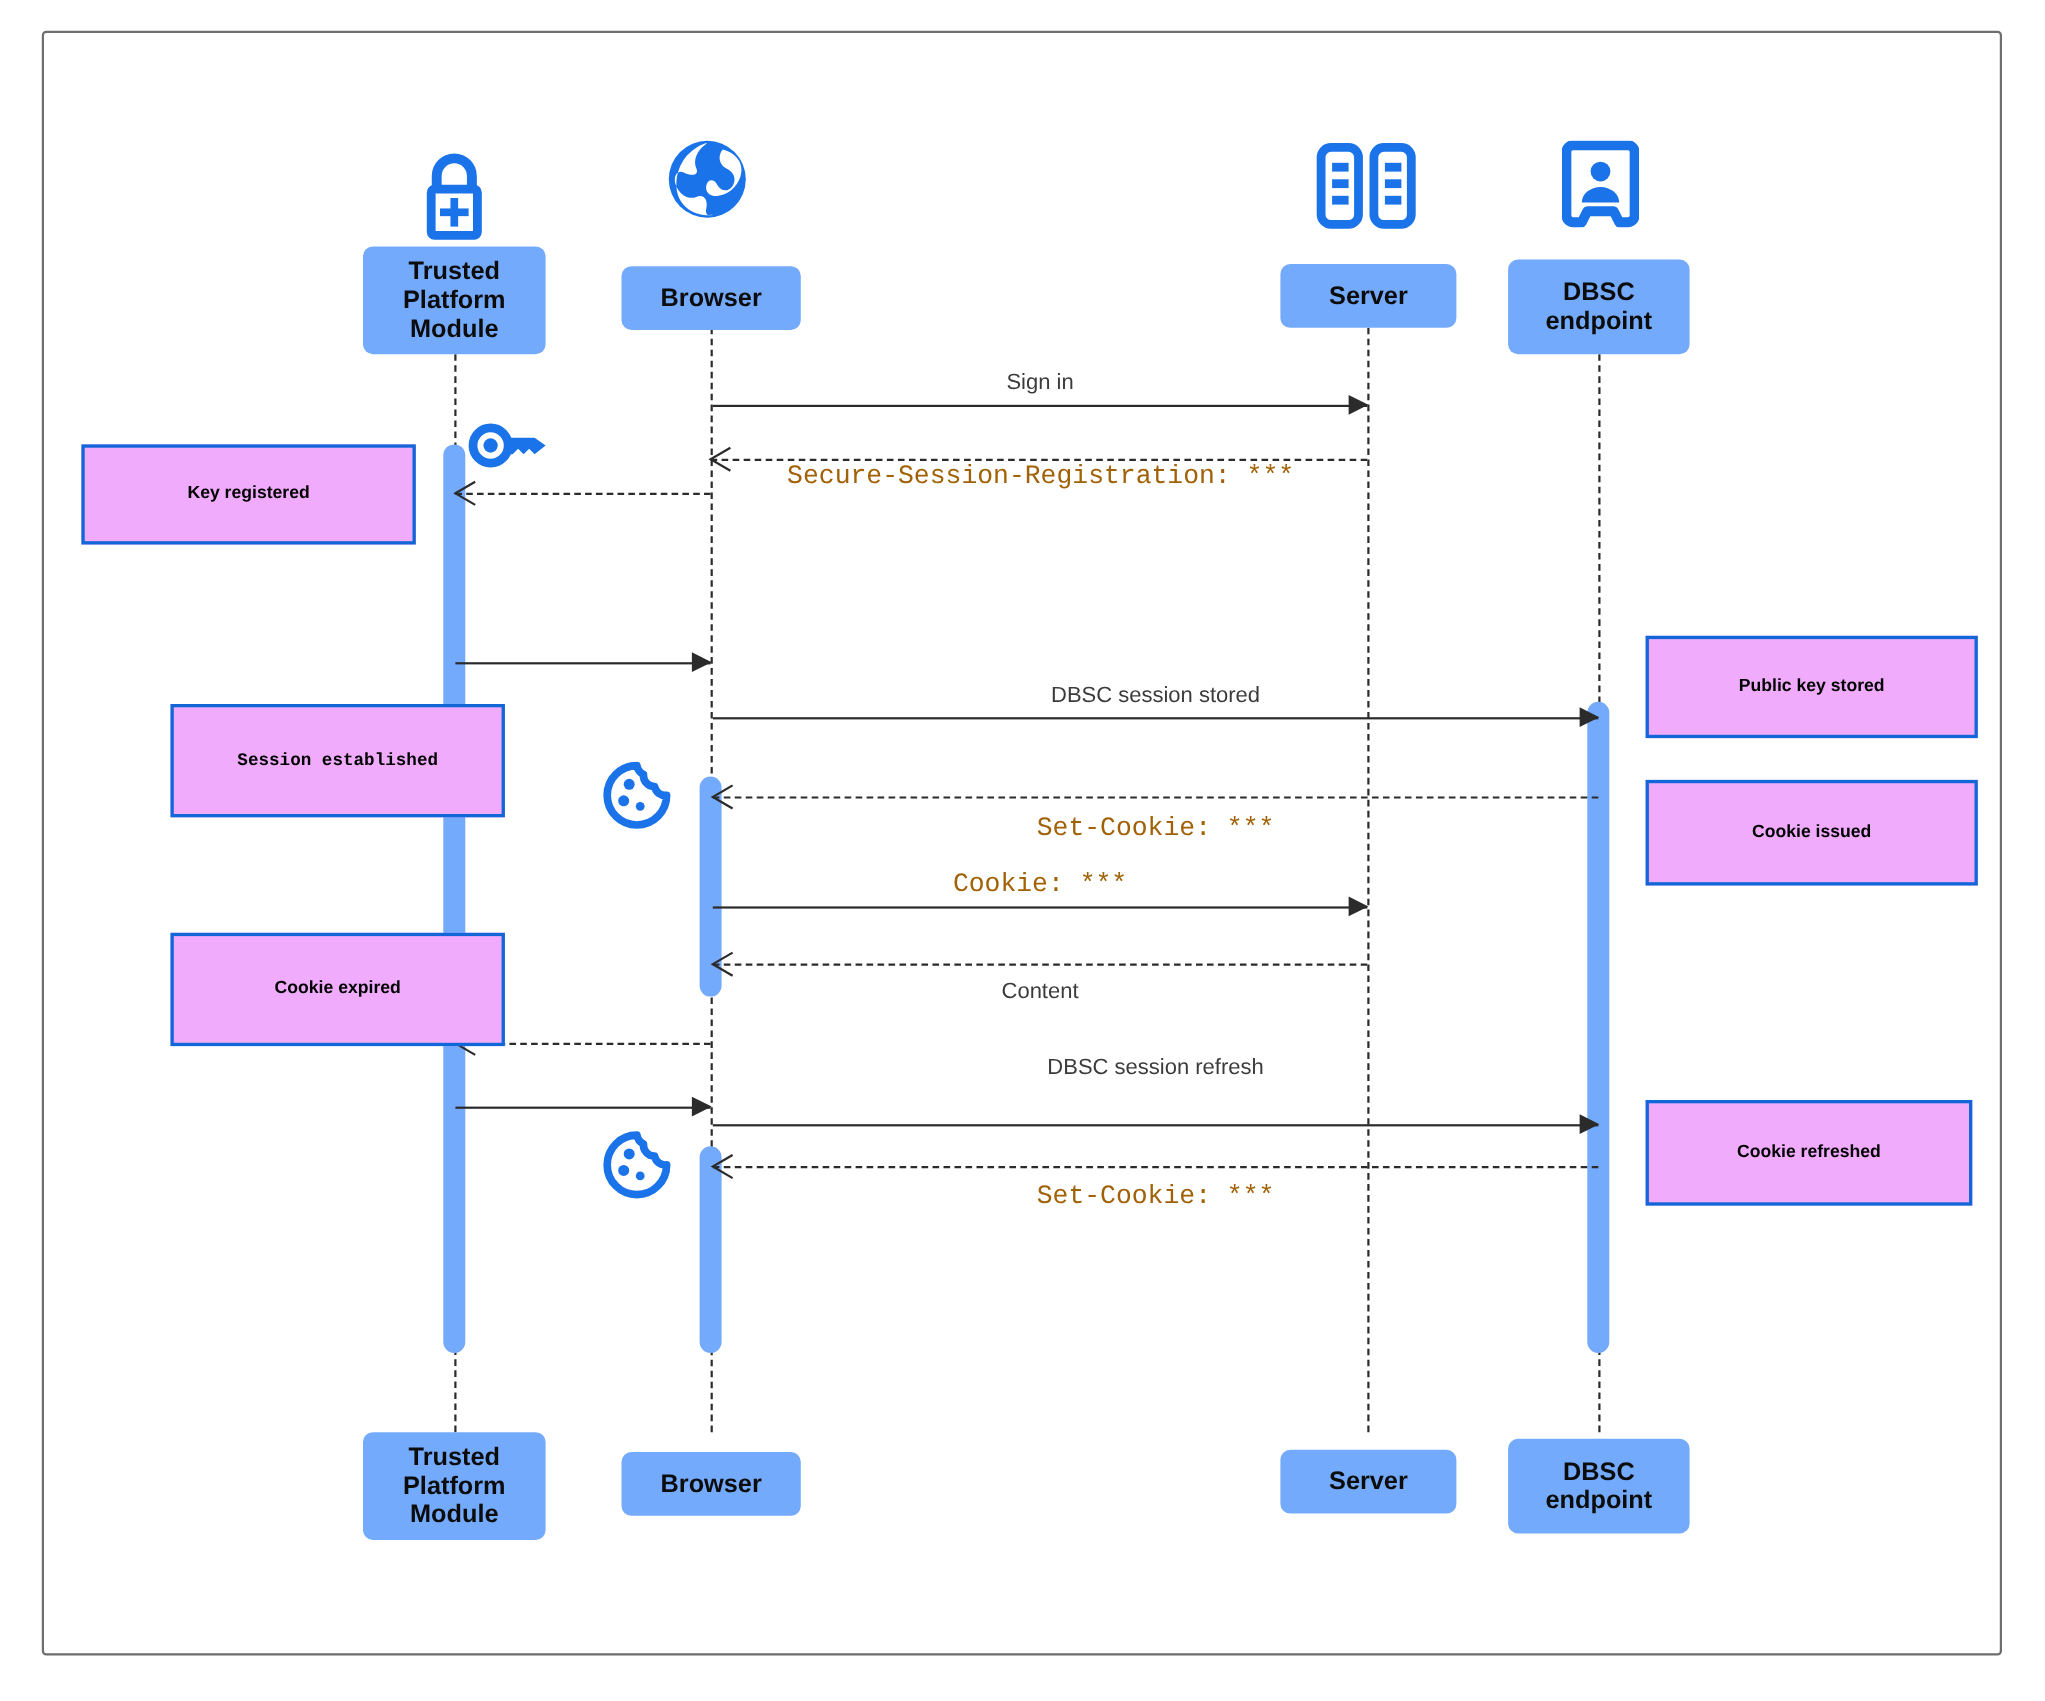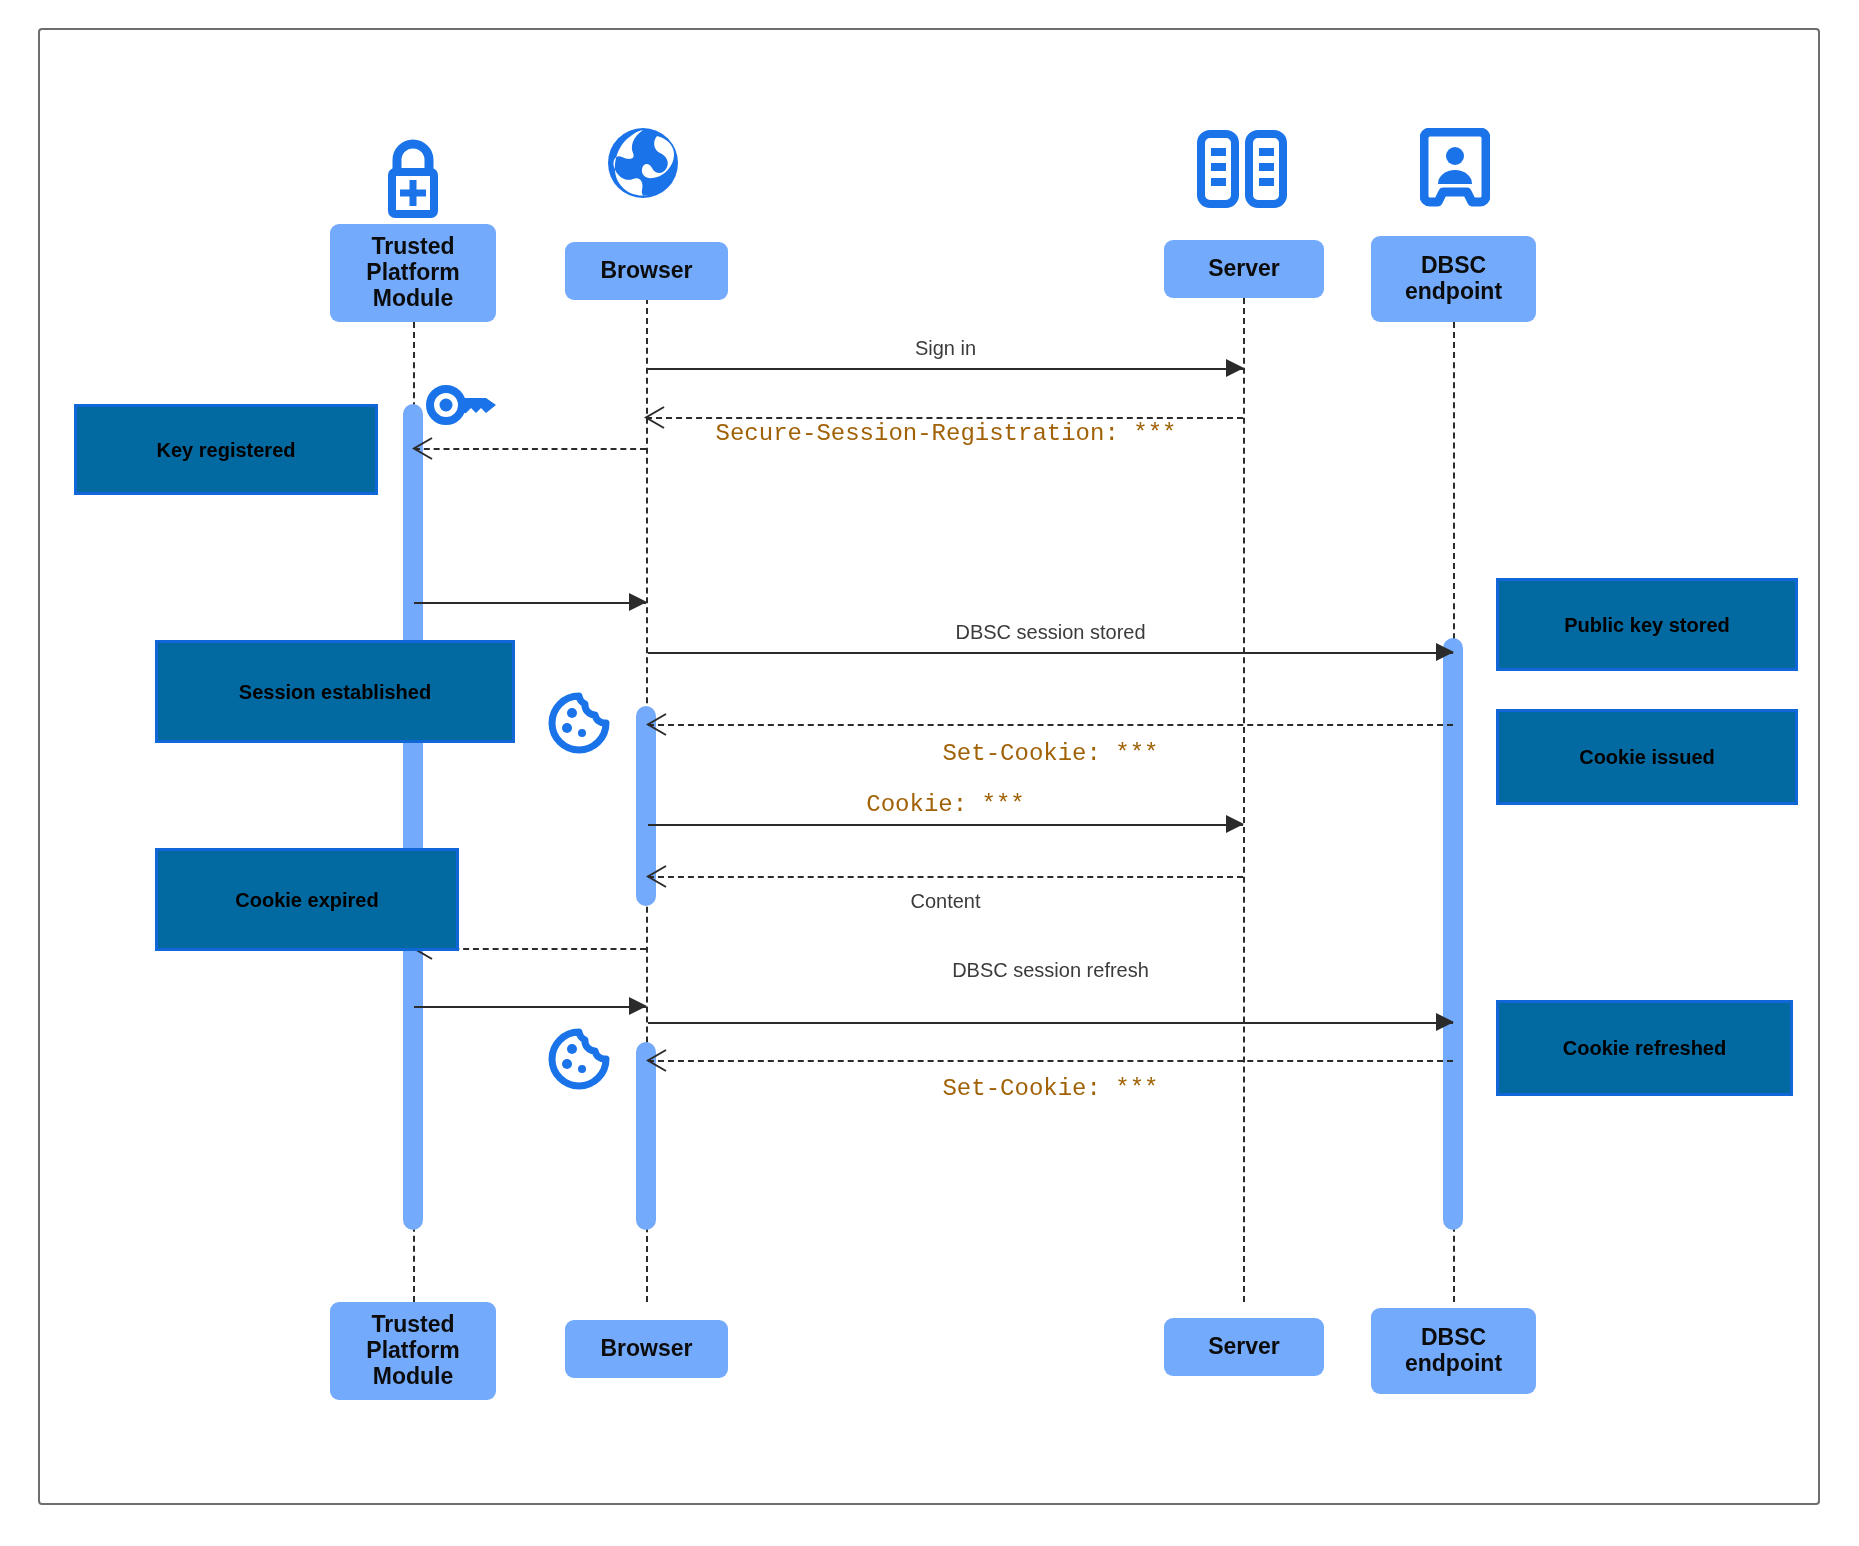--- a/index.html
+++ b/index.html
@@ -38,23 +38,23 @@
   .lifeline{
     position:absolute;width:0;border-left:2.2px dashed #2b2b2b;
   }
   
   .activation{
     position:absolute;width:20px;background:#74aafc;border-radius:10px;
   }
 
   
   .note{
-    position:absolute;background:#0369a1;border:3px solid #1267d8;
+    position:absolute;background:#f0abfc;border:3px solid #1267d8;
     display:flex;align-items:center;justify-content:center;text-align:center;
-    font-weight:bold;color:#000;font-size:20px;line-height:1.3;
+    font-weight:bold;color:#000;font-size:16px;line-height:1.3;
     box-sizing:border-box;font-family:"Liberation Sans",sans-serif;
   }
 
   
   .msg{position:absolute;height:0;}
   .msg .line{position:absolute;left:0;top:0;width:100%;height:0;border-top:2px solid #2b2b2b;}
   .msg.dashed .line{border-top:2px dashed #2b2b2b;}
   .arrowhead{position:absolute;top:-9px;width:0;height:0;}
   .arrowhead.right.solid{right:-1px;border-top:9px solid transparent;border-bottom:9px solid transparent;border-left:18px solid #2b2b2b;}
   .openhead{position:absolute;width:22px;height:22px;top:-11px;}
@@ -266,21 +266,21 @@
       <circle cx="24" cy="21" r="5" fill="#1a73e8"></circle>
       <circle cx="19" cy="36" r="5" fill="#1a73e8"></circle>
       <circle cx="34" cy="41" r="4" fill="#1a73e8"></circle>
     </svg>
   </div>
 
   <div class="note" style="left:74px;top:404px;width:304px;height:91px;">
     <span>Key registered</span>
   </div>
 
-  <div class="note" style="left:155px;top:640px;width:360px;height:103px;">
+  <div class="note" style="left:155px;top:640px;width:304px;height:103px;font-family:Liberation Mono, monospace;">
     <span>Session established</span>
   </div>
 
   <div class="note" style="left:155px;top:848px;width:304px;height:103px;">
     <span>Cookie expired</span>
   </div>
 
   <div class="note" style="left:1496px;top:578px;width:302px;height:93px;">
     <span>Public key stored</span>
   </div>

